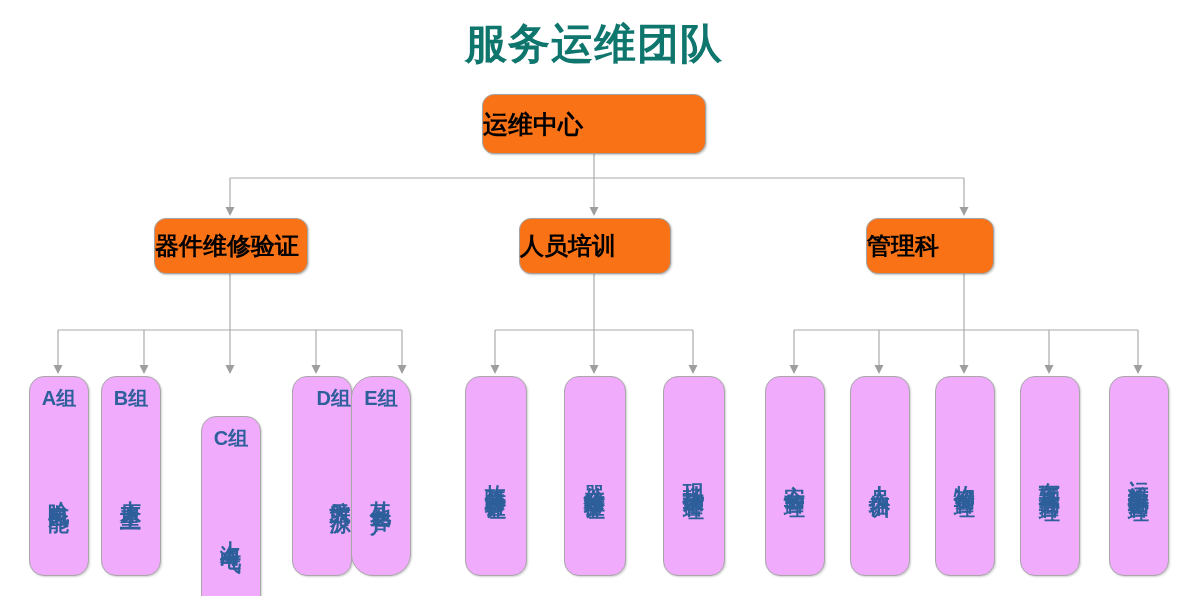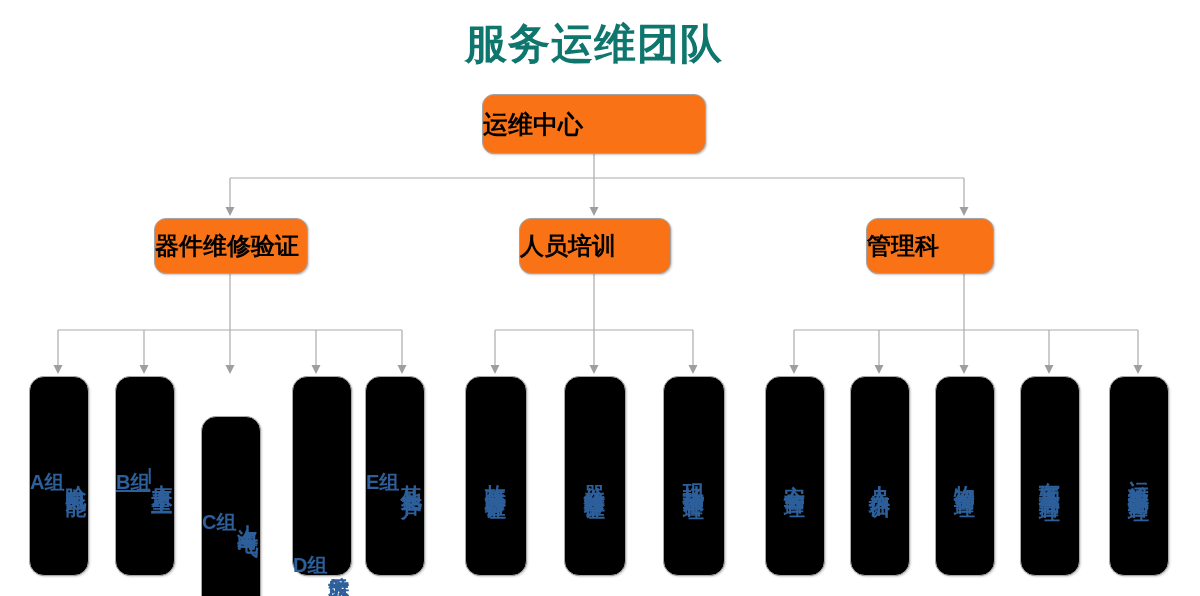--- a/index.html
+++ b/index.html
@@ -18,34 +18,34 @@
     font-weight:bold;color:#000000;z-index:2;
     box-shadow:1px 1px 2px rgba(0,0,0,0.22);
   }
   .root{left:482px;top:94px;width:222px;height:58px;font-size:25px;}
   .branch{top:218px;height:54px;font-size:24px;}
   #b1{left:154px;width:152px;}
   #b2{left:519px;width:150px;}
   #b3{left:866px;width:126px;}
   .leaf{
     position:absolute;top:376px;height:198px;width:58px;
-    background:#000000;border:1.5px solid #a8a8a8;border-radius:15px;
-    display:flex;flex-direction:row;align-items:center;
+    background:#f0abfc;border:1.5px solid #a8a8a8;border-radius:15px;
+    display:flex;flex-direction:column;align-items:center;
     color:#2D5F9B;font-weight:bold;z-index:2;
     box-shadow:1px 1px 2px rgba(0,0,0,0.18);
   }
   .leaf .group-label{margin-top:11px;font-size:20px;line-height:1;flex:0 0 auto;}
   .leaf .vwrap{flex:1;display:flex;align-items:center;justify-content:center;min-height:0;}
   .leaf .vname{
     writing-mode:vertical-rl;text-orientation:upright;
     font-size:21px;line-height:1;letter-spacing:4px;
   }
   .leaf.wide{width:60px;}
   .leaf.wide .vname{letter-spacing:3px;}
-  #l1{left:29px;} #l2{left:115px;text-decoration:underline;} #l3{left:201px;margin-top:40px;} #l4{left:292px;align-items:flex-end;} #l5{left:365px;}
+  #l1{left:29px;} #l2{left:101px;} #l3{left:201px;margin-top:40px;} #l4{left:292px;align-items:flex-end;} #l5{left:351px;border-radius:22px;}
   #l6{left:465px;} #l7{left:564px;} #l8{left:663px;}
   #l9{left:765px;} #l10{left:850px;} #l11{left:935px;} #l12{left:1020px;} #l13{left:1109px;}
 </style>
 </head>
 <body>
 
 <div class="stage">
 
   <h1 class="title">服务运维团队</h1>
 

